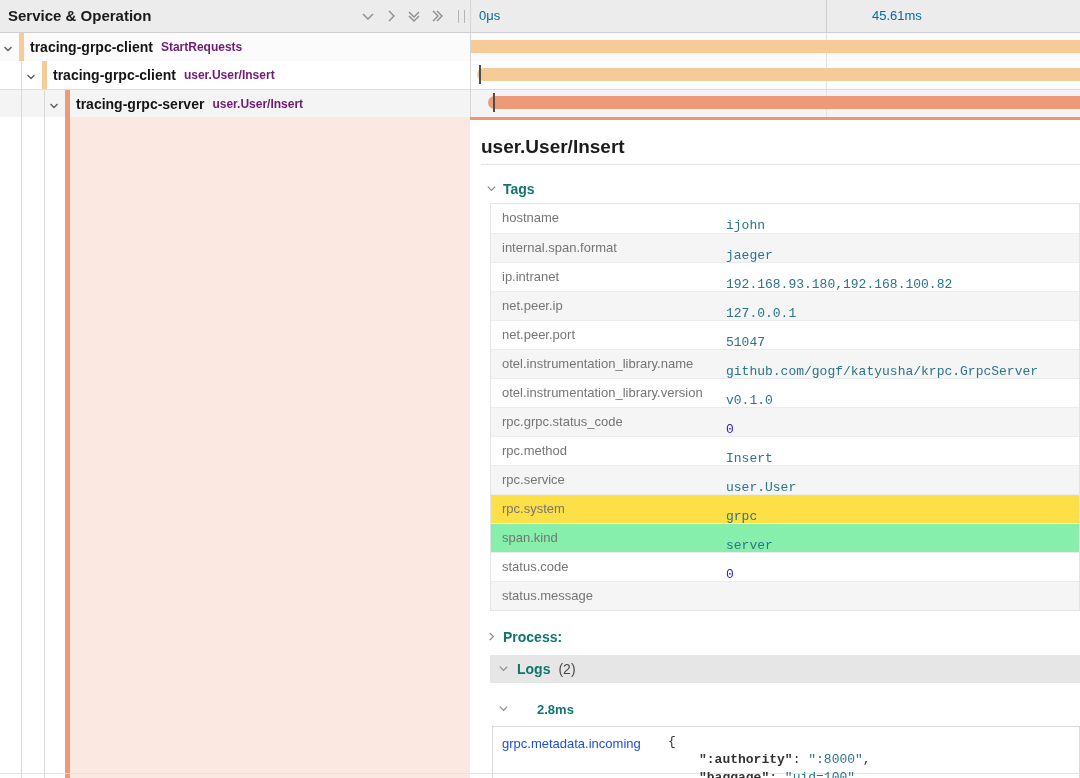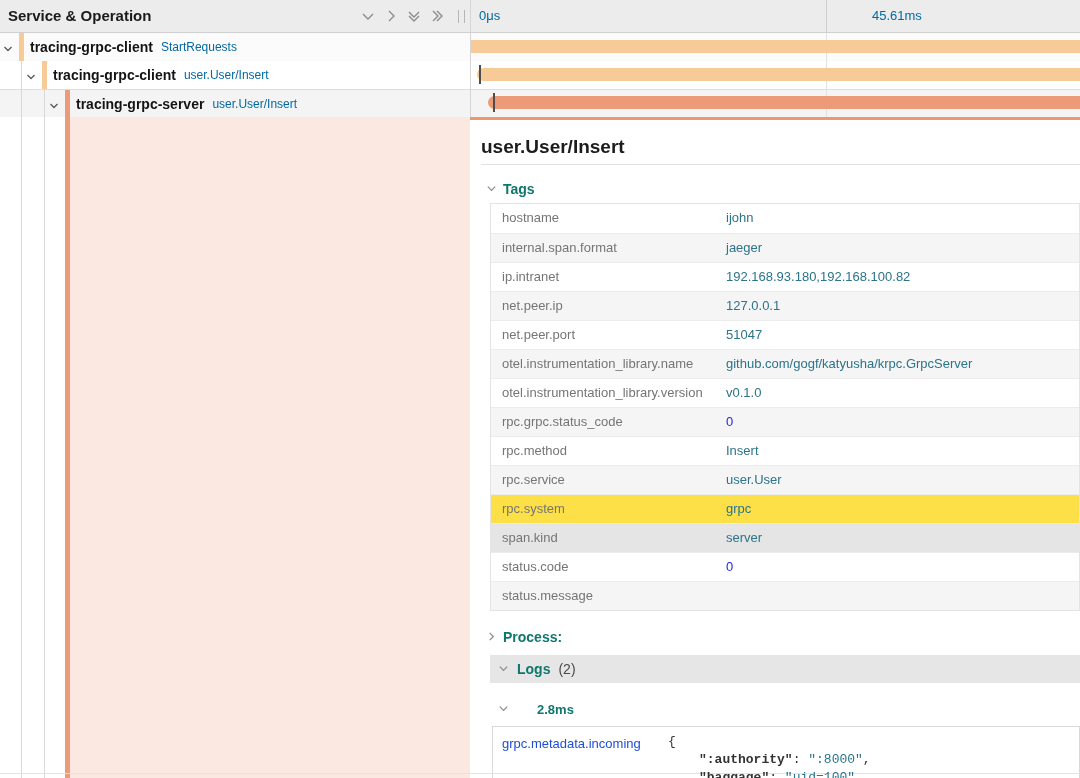--- a/index.html
+++ b/index.html
@@ -20,21 +20,21 @@
   #ruler-gridline { position:absolute; top:0; bottom:0; width:1px; background:#cfcfcf; }
 
   
   #tree-rows { position:absolute; left:0; top:33px; width:470px; }
   .trow { position:relative; height:28px; box-sizing:border-box; }
   .guide { position:absolute; top:0; bottom:0; width:1px; background:#d9d9d9; }
   .accent { position:absolute; top:0; bottom:0; width:5px; }
   .tree-chev { position:absolute; top:8px; }
   .tree-label { position:absolute; top:0; height:100%; display:flex; align-items:center; white-space:nowrap; }
   .svc-name { font-size:14px; font-weight:600; color:#141414; }
-  .op-name  { font-size:12px; color:#0369a1; margin-left:8px; }
+  .op-name  { font-size:12px; color:#701a75; margin-left:8px;font-weight:bold; }
 
   
   #timeline-rows { position:absolute; left:470px; top:33px; width:610px; height:84px; border-left:1px solid #d5d5d5; box-sizing:border-box; }
   .rrow { position:relative; height:28px; }
   .row-topline { position:absolute; left:0; right:0; top:0; height:1px; background:#dedede; z-index:2; }
   #rows-gridline { position:absolute; top:0; bottom:0; width:1px; background:#e2e2e2; z-index:2; }
   .bar { position:absolute; top:7px; height:13px; right:0; z-index:3; }
   .tick { position:absolute; top:4px; height:19px; width:2px; background:#4d4d4d; z-index:4; }
 
   
@@ -48,22 +48,22 @@
             border-top:3px solid #ee9572; box-sizing:border-box; overflow:hidden; }
   #detail-title { position:absolute; left:11px; top:16px; font-size:19px; font-weight:700; color:#1c1c1c; }
   #title-divider { position:absolute; left:11px; right:0; top:44px; height:1px; background:#e2e2e2; }
   .section-header { position:absolute; display:flex; align-items:center; gap:6px; }
   .section-title { font-size:14px; font-weight:700; color:#0f766e; }
   #tags-header { left:16px; top:60px; }
   #tags-table { position:absolute; left:20px; right:0; top:83px; border:1px solid #e4e4e4; box-sizing:border-box; }
   .tag-row { position:relative; height:29px; box-sizing:border-box; }
   .tag-row + .tag-row { border-top:1px solid #ececec; }
   .tag-key { position:absolute; left:11px; top:0; line-height:28px; font-size:13px; color:#757575; white-space:nowrap; }
-  .tag-value { position:absolute; left:235px; top:0; line-height:28px; font-size:13px;
-               font-family:Liberation Sans, sans-serif; white-space:nowrap; }
+  .tag-value { position:absolute; left:235px; top:8px; line-height:28px; font-size:13px;
+               font-family:Liberation Mono, monospace; white-space:nowrap; }
   .v-string { color:#2b7489; }
   .v-number { color:#2424e0; }
 
   #process-header { left:16px; top:508px; }
   #logs-bar { position:absolute; left:20px; right:0; top:535px; height:28px; background:#e6e6e6;
               display:flex; align-items:center; gap:8px; padding-left:8px; box-sizing:border-box; cursor:pointer; }
   #logs-count { font-size:14px; color:#4a4a4a; }
   #log-time-header { left:28px; top:580px; cursor:pointer;gap:28px; }
   #log-time-header .section-title { font-size:13px; }
 
@@ -230,21 +230,21 @@
           <span class="tag-value v-string">Insert</span>
         </div>
         <div class="tag-row" style="background: rgb(245, 245, 245);">
           <span class="tag-key">rpc.service</span>
           <span class="tag-value v-string">user.User</span>
         </div>
         <div class="tag-row" style="background: #fde047;">
           <span class="tag-key">rpc.system</span>
           <span class="tag-value v-string">grpc</span>
         </div>
-        <div class="tag-row" style="background: #e5e5e5;">
+        <div class="tag-row" style="background: #86efac;">
           <span class="tag-key">span.kind</span>
           <span class="tag-value v-string">server</span>
         </div>
         <div class="tag-row" style="background: rgb(255, 255, 255);">
           <span class="tag-key">status.code</span>
           <span class="tag-value v-number">0</span>
         </div>
         <div class="tag-row" style="background: rgb(245, 245, 245);">
           <span class="tag-key">status.message</span>
         </div>

